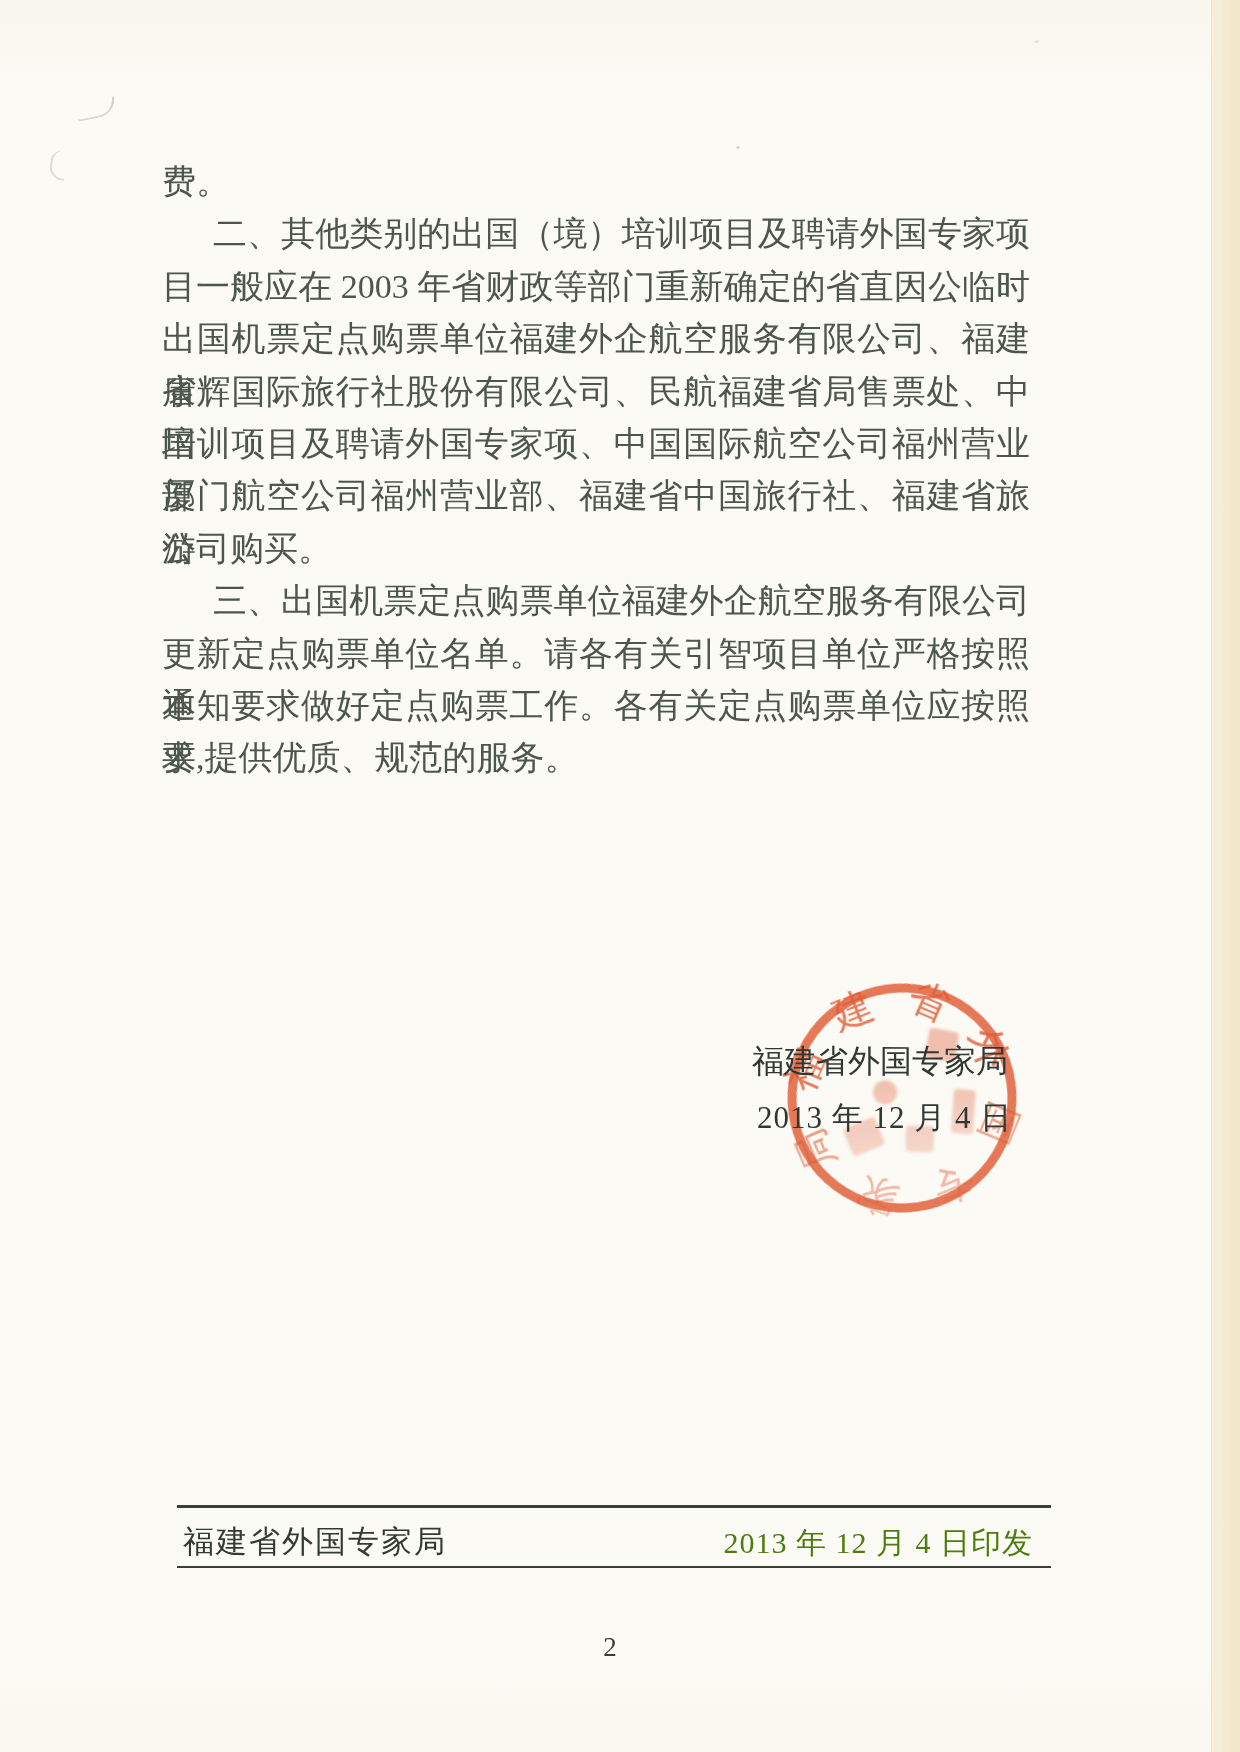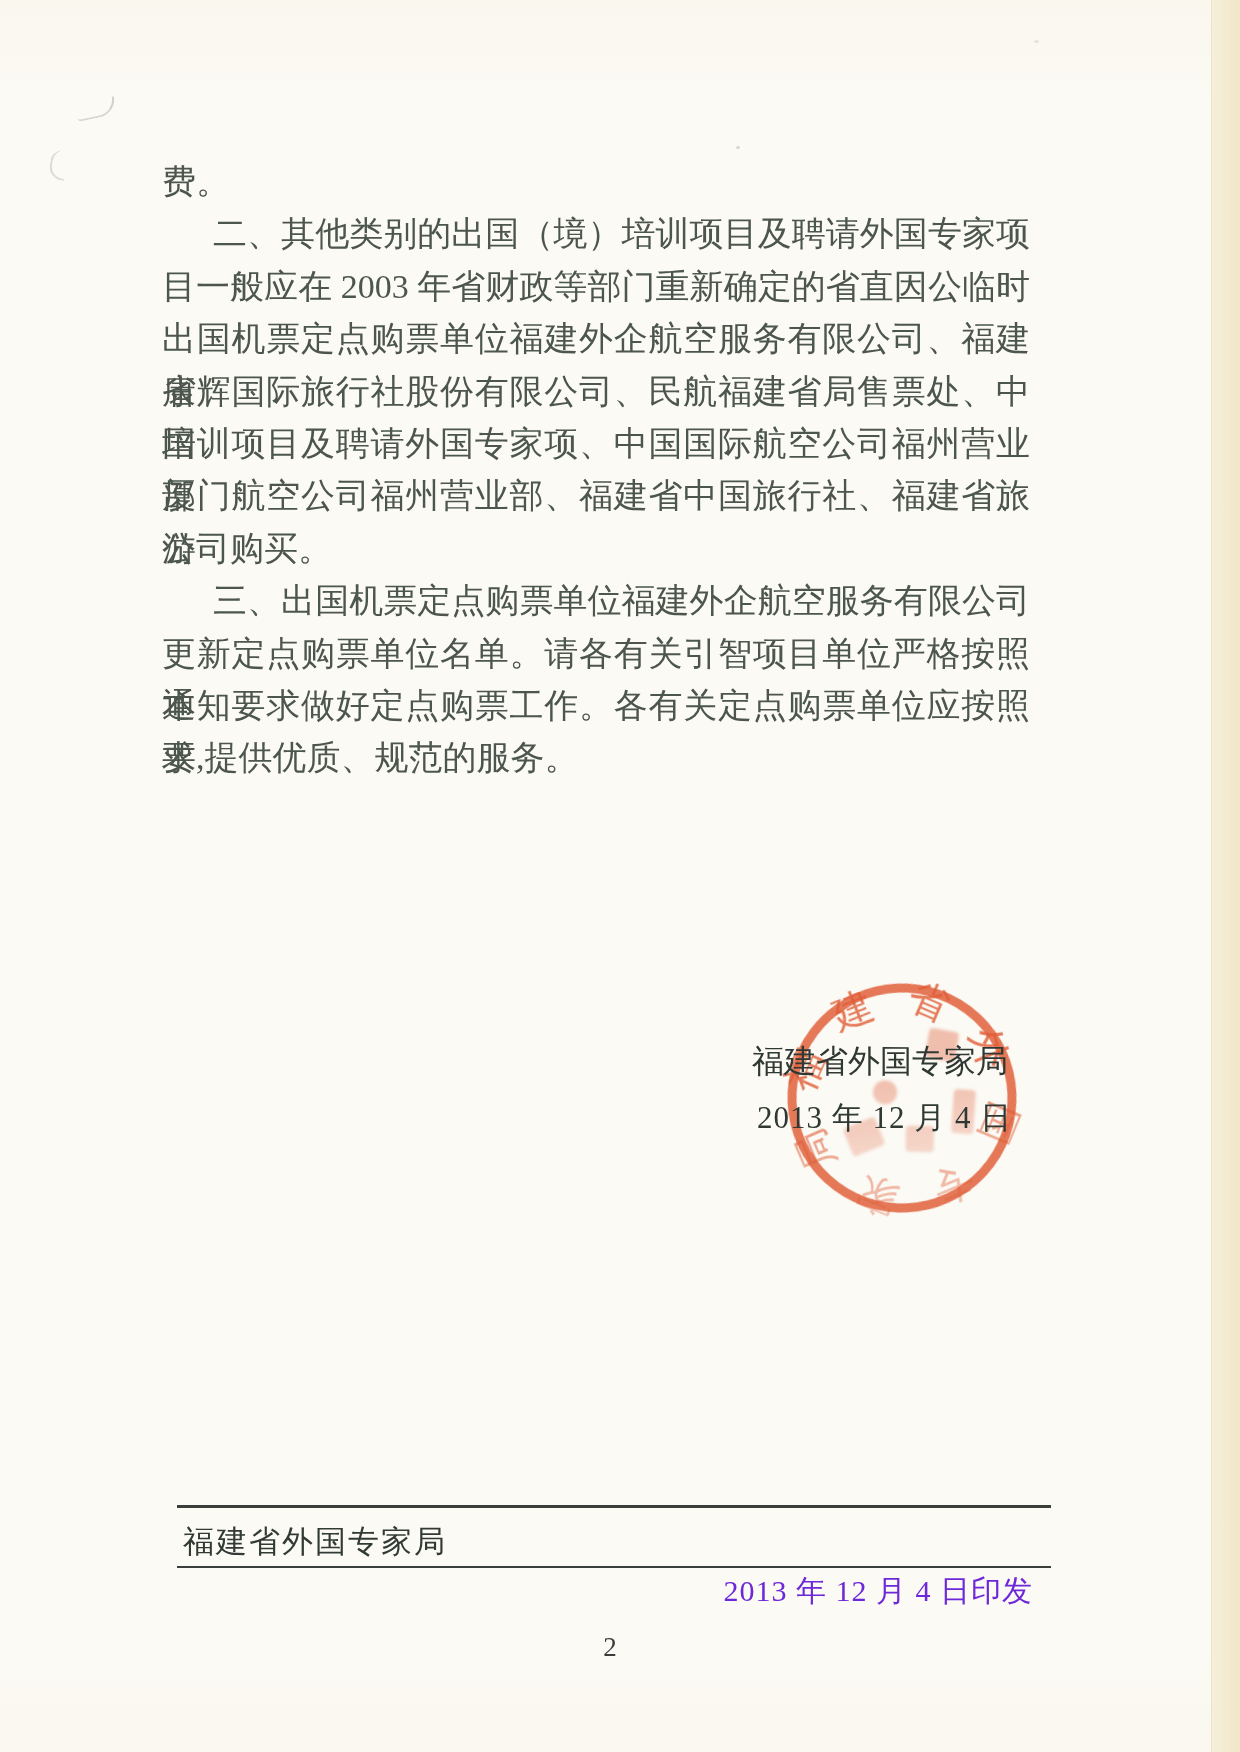--- a/index.html
+++ b/index.html
@@ -68,21 +68,21 @@
   
   .footer-rule{position:absolute;left:177px;width:874px;background:#3a3f3c;}
   .footer-rule.top{top:1505px;height:3px;}
   .footer-rule.bottom{top:1566px;height:2px;}
   .footer-left{
     position:absolute;left:183px;top:1521px;font-size:31px;color:#323a35;
     letter-spacing:2px;
   }
   .footer-right{
     position:absolute;left:600px;top:1523px;width:433px;text-align:right;
-    font-size:30px;color:#6d28d9;letter-spacing:1px;margin-top:48px;
+    font-size:30px;color:#4d7c0f;letter-spacing:1px;
   }
   .page-number{
     position:absolute;left:585px;top:1632px;width:50px;text-align:center;
     font-size:27px;color:#3c3c3c;
   }
 </style>
 </head>
 <body>
 
 <div class="page">

